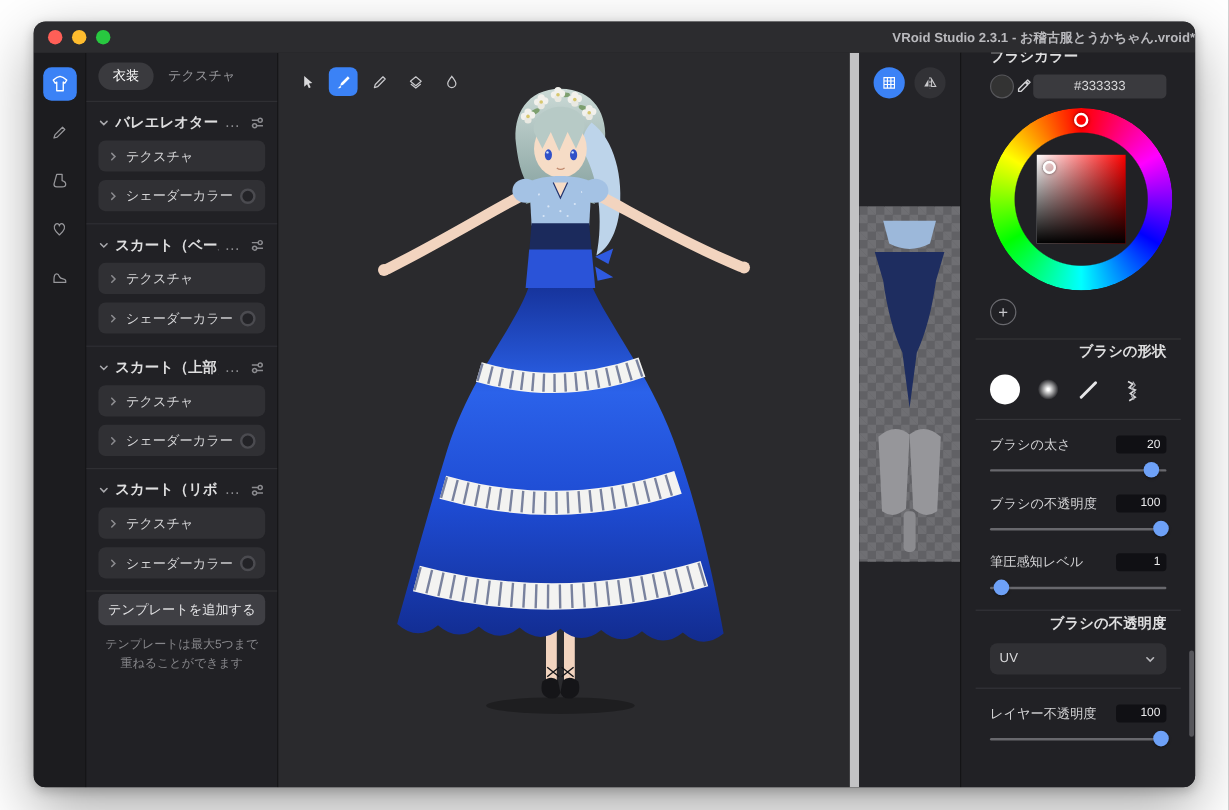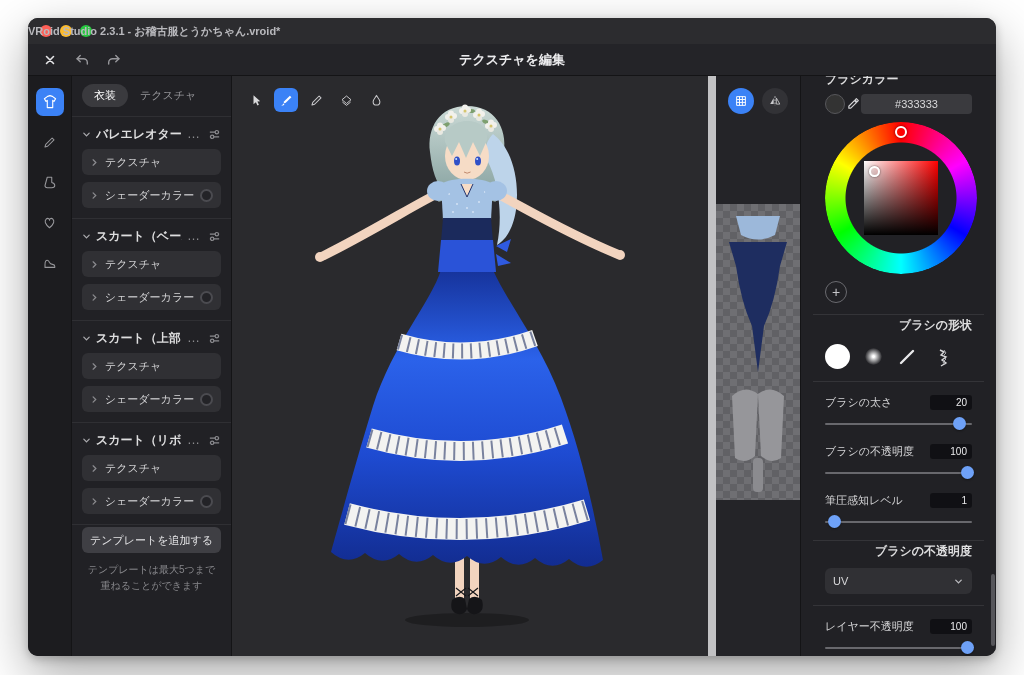--- a/index.html
+++ b/index.html
@@ -18,21 +18,21 @@
     position:absolute;left:28px;top:18px;width:968px;height:638px;
     border-radius:10px;background:#1f1f22;overflow:hidden;
     box-shadow:0 18px 50px rgba(0,0,0,.35),0 3px 10px rgba(0,0,0,.22);
     display:flex;flex-direction:column;
   }
   
   .titlebar{height:26px;background:#2c2c2f;flex:none;position:relative;display:flex;align-items:center;}
   .tl{width:12px;height:12px;border-radius:50%;margin-left:8px;flex:none;}
   .tl.first{margin-left:12px;}
   .tl.red{background:#ff5f57;}.tl.yellow{background:#febc2e;}.tl.green{background:#28c840;}
-  .tb-title{position:absolute;left:0;right:0;text-align:left;font-size:11px;font-weight:600;color:#b9b9bd;pointer-events:none;}
+  .tb-title{position:absolute;left:0;right:0;text-align:right;font-size:11px;font-weight:600;color:#b9b9bd;pointer-events:none;}
   
   .header{height:32px;background:#242428;border-bottom:1px solid var(--divider);flex:none;position:relative;display:flex;align-items:center;}
   .hbtn{width:24px;height:24px;border-radius:5px;display:flex;align-items:center;justify-content:center;margin-left:8px;flex:none;}
   .hbtn.first{margin-left:10px;}
   .hd-title{position:absolute;left:0;right:0;text-align:center;font-size:13px;font-weight:700;color:#ececee;pointer-events:none;}
   
   .content{flex:1;display:flex;min-height:0;}
   .rail{width:44px;background:#1c1c1f;border-right:1px solid var(--divider);display:flex;flex-direction:column;align-items:center;padding-top:12px;gap:12px;flex:none;}
   .rail-item{width:28px;height:28px;border-radius:7px;display:flex;align-items:center;justify-content:center;}
   .rail-item.active{background:var(--accent);}
@@ -105,40 +105,20 @@
 
 <div class="window">
 
   <div class="titlebar">
     <span class="tl red first"></span>
     <span class="tl yellow"></span>
     <span class="tl green"></span>
     <span class="tb-title">VRoid Studio 2.3.1 - お稽古服とうかちゃん.vroid*</span>
   </div>
 
-  <div class="header">
-    <span class="hbtn first">
-      <svg width="14" height="14" viewBox="0 0 16 16">
-          <path d="M4 4 L12 12 M12 4 L4 12" stroke="#e6e6e8" stroke-width="1.8" stroke-linecap="round"></path>
-        </svg>
-    </span>
-    <span class="hbtn">
-      <svg width="16" height="16" viewBox="0 0 18 18" fill="none">
-          <path d="M7 4 L3.5 7.5 L7 11" stroke="#97979b" stroke-width="1.6" stroke-linecap="round" stroke-linejoin="round"></path>
-          <path d="M3.5 7.5 H10.5 A4.5 4.5 0 0 1 15 12 V13.5" stroke="#97979b" stroke-width="1.6" stroke-linecap="round"></path>
-        </svg>
-    </span>
-    <span class="hbtn">
-      <svg width="16" height="16" viewBox="0 0 18 18" fill="none">
-          <path d="M11 4 L14.5 7.5 L11 11" stroke="#97979b" stroke-width="1.6" stroke-linecap="round" stroke-linejoin="round"></path>
-          <path d="M14.5 7.5 H7.5 A4.5 4.5 0 0 0 3 12 V13.5" stroke="#97979b" stroke-width="1.6" stroke-linecap="round"></path>
-        </svg>
-    </span>
-    <span class="hd-title">テクスチャを編集</span>
-  </div>
 
   <div class="content">
 
     <div class="rail">
       <span class="rail-item active">
         <svg width="16" height="16" viewBox="0 0 20 20" fill="none">
             <path d="M7 3 L10 2 L13 3 L17 6 L15 9.2 L13.4 8 L13.4 17 L6.6 17 L6.6 8 L5 9.2 L3 6 Z" stroke="#ffffff" stroke-width="1.4" stroke-linejoin="round"></path>
           </svg>
       </span>
       <span class="rail-item">

